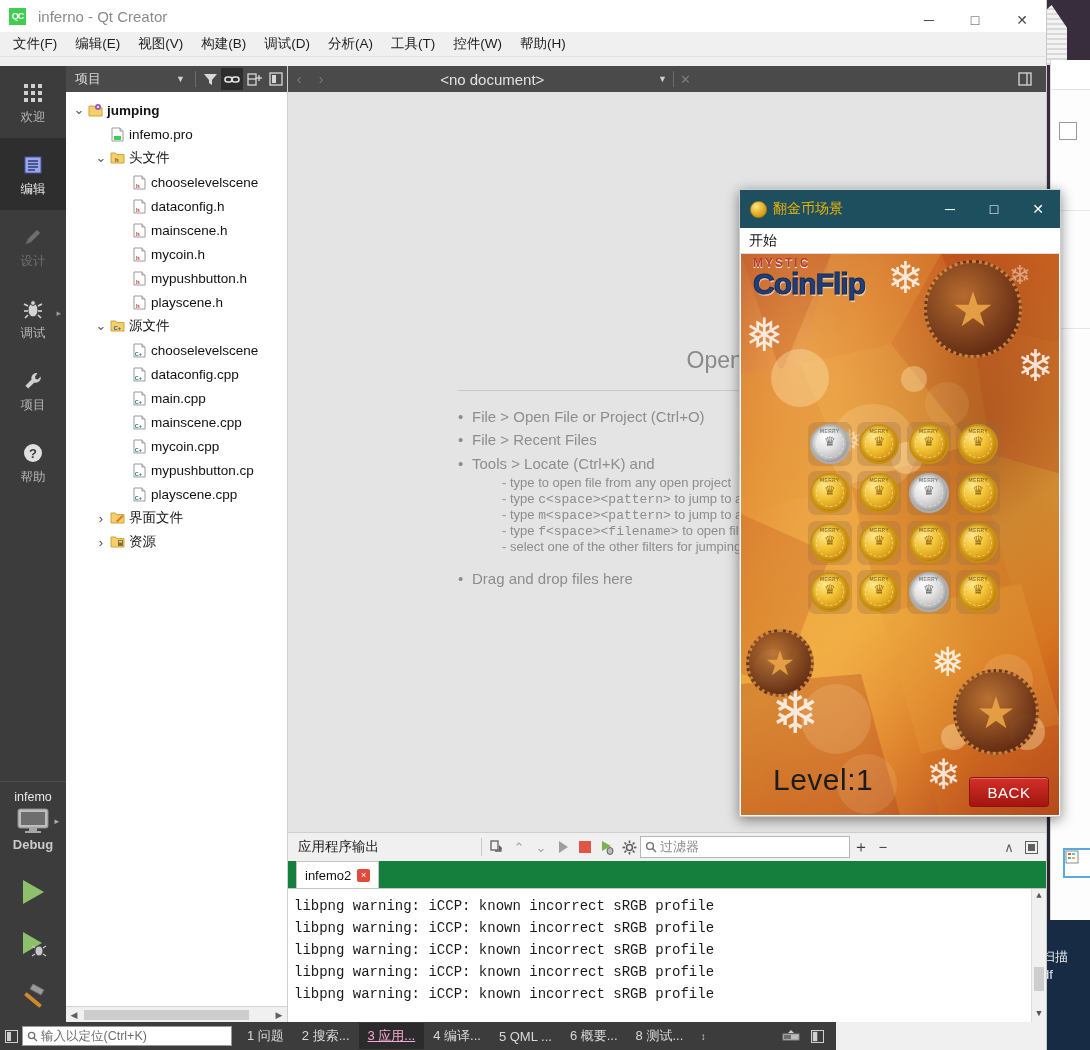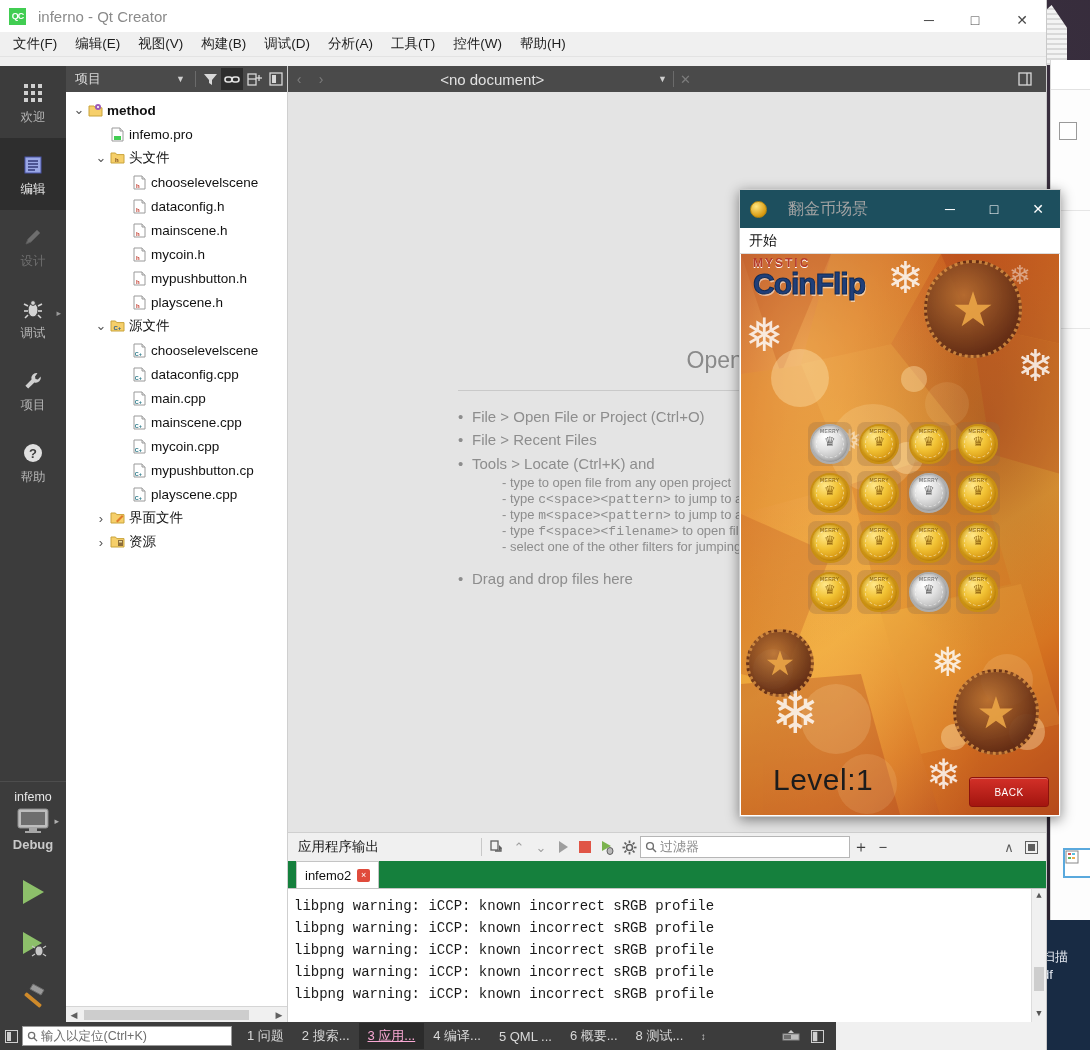--- a/index.html
+++ b/index.html
@@ -204,21 +204,21 @@
     border:1px solid #cfcfcf; background:#fff;
   }
   #game-title {
     height:38px; background:#1d4f5e; display:flex; align-items:center; position:relative;
   }
   #game-title .gicon {
     width:17px; height:17px; margin-left:10px; border-radius:50%;
     background: radial-gradient(circle at 35% 30%, #ffe680, #d99b12 70%, #a8720a 100%);
     border:1px solid #b4860f;
   }
-  #game-title .gtxt { color:#a3a3a3; font-size:16px; margin-left:21px;}
+  #game-title .gtxt { color:#eab308; font-size:14px; margin-left:6px;}
   #game-title .gbtns { position:absolute; right:0; top:0; height:38px; display:flex;}
   #game-title .gb { width:44px; height:38px; display:flex; align-items:center; justify-content:center; color:#fff; font-size:14px;}
   #game-menu { height:26px; background:#fff; display:flex; align-items:center; padding-left:9px; font-size:14px; color:#111; border-bottom:1px solid #dcdcdc;}
   #game-canvas {
     position:absolute; left:1px; top:64px; right:1px; bottom:1px; overflow:hidden;
     background:
       radial-gradient(ellipse at 20% 18%, rgba(255,210,120,.55) 0%, rgba(255,210,120,0) 45%),
       radial-gradient(ellipse at 78% 30%, rgba(120,40,25,.45) 0%, rgba(120,40,25,0) 42%),
       radial-gradient(ellipse at 30% 78%, rgba(255,190,90,.45) 0%, rgba(255,190,90,0) 48%),
       linear-gradient(145deg,#b3431f 0%, #d4671f 20%, #e3912c 42%, #eaa637 58%, #d4701f 78%, #a83a1c 100%);
@@ -270,21 +270,21 @@
   .coin.silver .xmas { color:rgba(90,90,90,.75); }
   #level-label {
     position:absolute; left:32px; bottom:18px; font-size:30px; color:#1c1c1c;
     font-family:"Liberation Sans", sans-serif; letter-spacing:.5px;
   }
   #back-btn {
     position:absolute; right:10px; bottom:8px; width:80px; height:30px;
     background: linear-gradient(#d33028,#a3150f);
     border:1px solid #8d120c; border-radius:3px;
     display:flex; align-items:center; justify-content:center;
-    color:#fff; font-size:10px; letter-spacing:.5px;
+    color:#fff; font-size:15px; letter-spacing:.5px;
     box-shadow: inset 0 1px 0 rgba(255,255,255,.3);
   }
   
   svg { display:block; }
 </style>
 </head>
 <body>
 
 <div id="desktop">
   <div id="bg-doc-fold"></div>
@@ -491,21 +491,21 @@
       <div id="tree">
           <div class="trow bold" style="padding-left: 6px;">
             <span class="tw" style="font-size: 13px; line-height: 10px;">⌄</span>
             <span class="ic">
               <svg width="15" height="15" viewBox="0 0 15 15">
                 <path d="M1 3h5l1.3 1.8H14V13H1z" fill="#f6cf6a" stroke="#c9a43c"></path>
                 <circle cx="10" cy="4" r="3" fill="#9b59b6"></circle>
                 <circle cx="10" cy="4" r="1.1" fill="#fff"></circle>
               </svg>
             </span>
-            <span class="lb">method</span>
+            <span class="lb">jumping</span>
           </div>
           <div class="trow" style="padding-left: 28px;">
             <span class="tw"></span>
             <span class="ic">
               <svg width="13" height="15" viewBox="0 0 13 15">
                 <path d="M1 1h8l3 3v10H1z" fill="#fff" stroke="#9a9a9a"></path>
                 <path d="M9 1v3h3" fill="#e4e4e4" stroke="#9a9a9a"></path>
                 <rect x="3" y="9" width="7" height="4" fill="#41cd52"></rect>
               </svg>
             </span>

